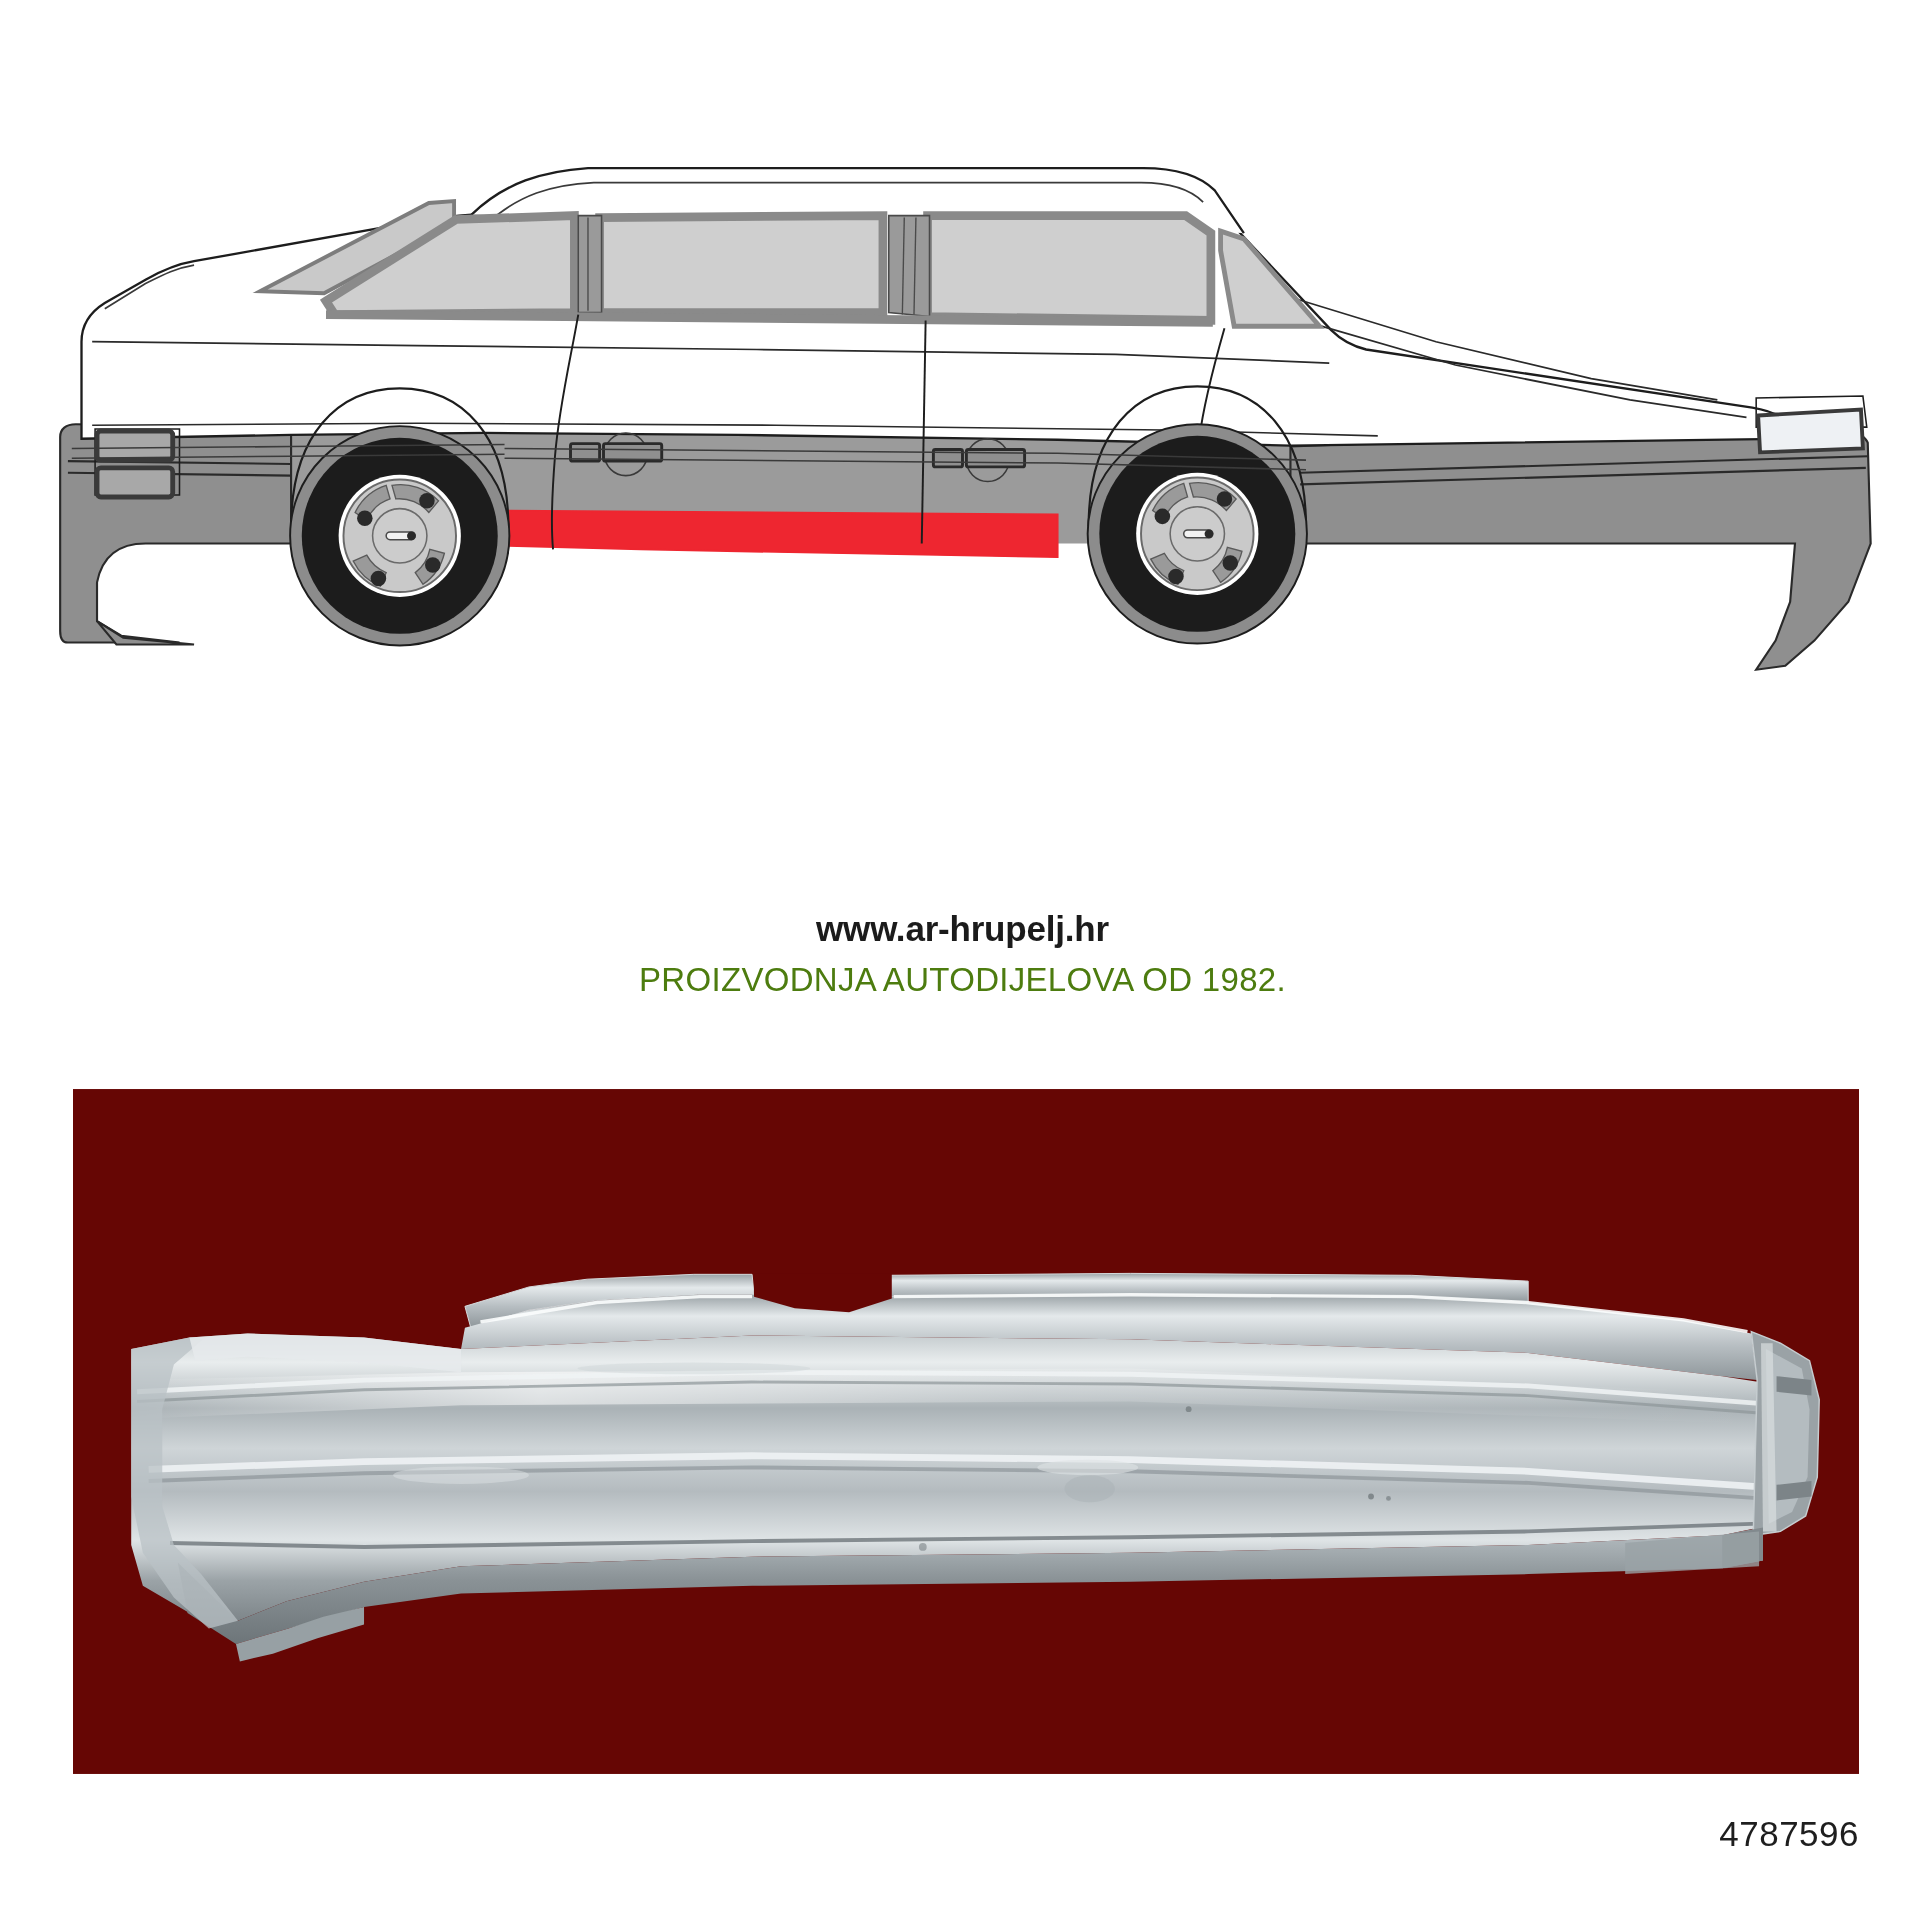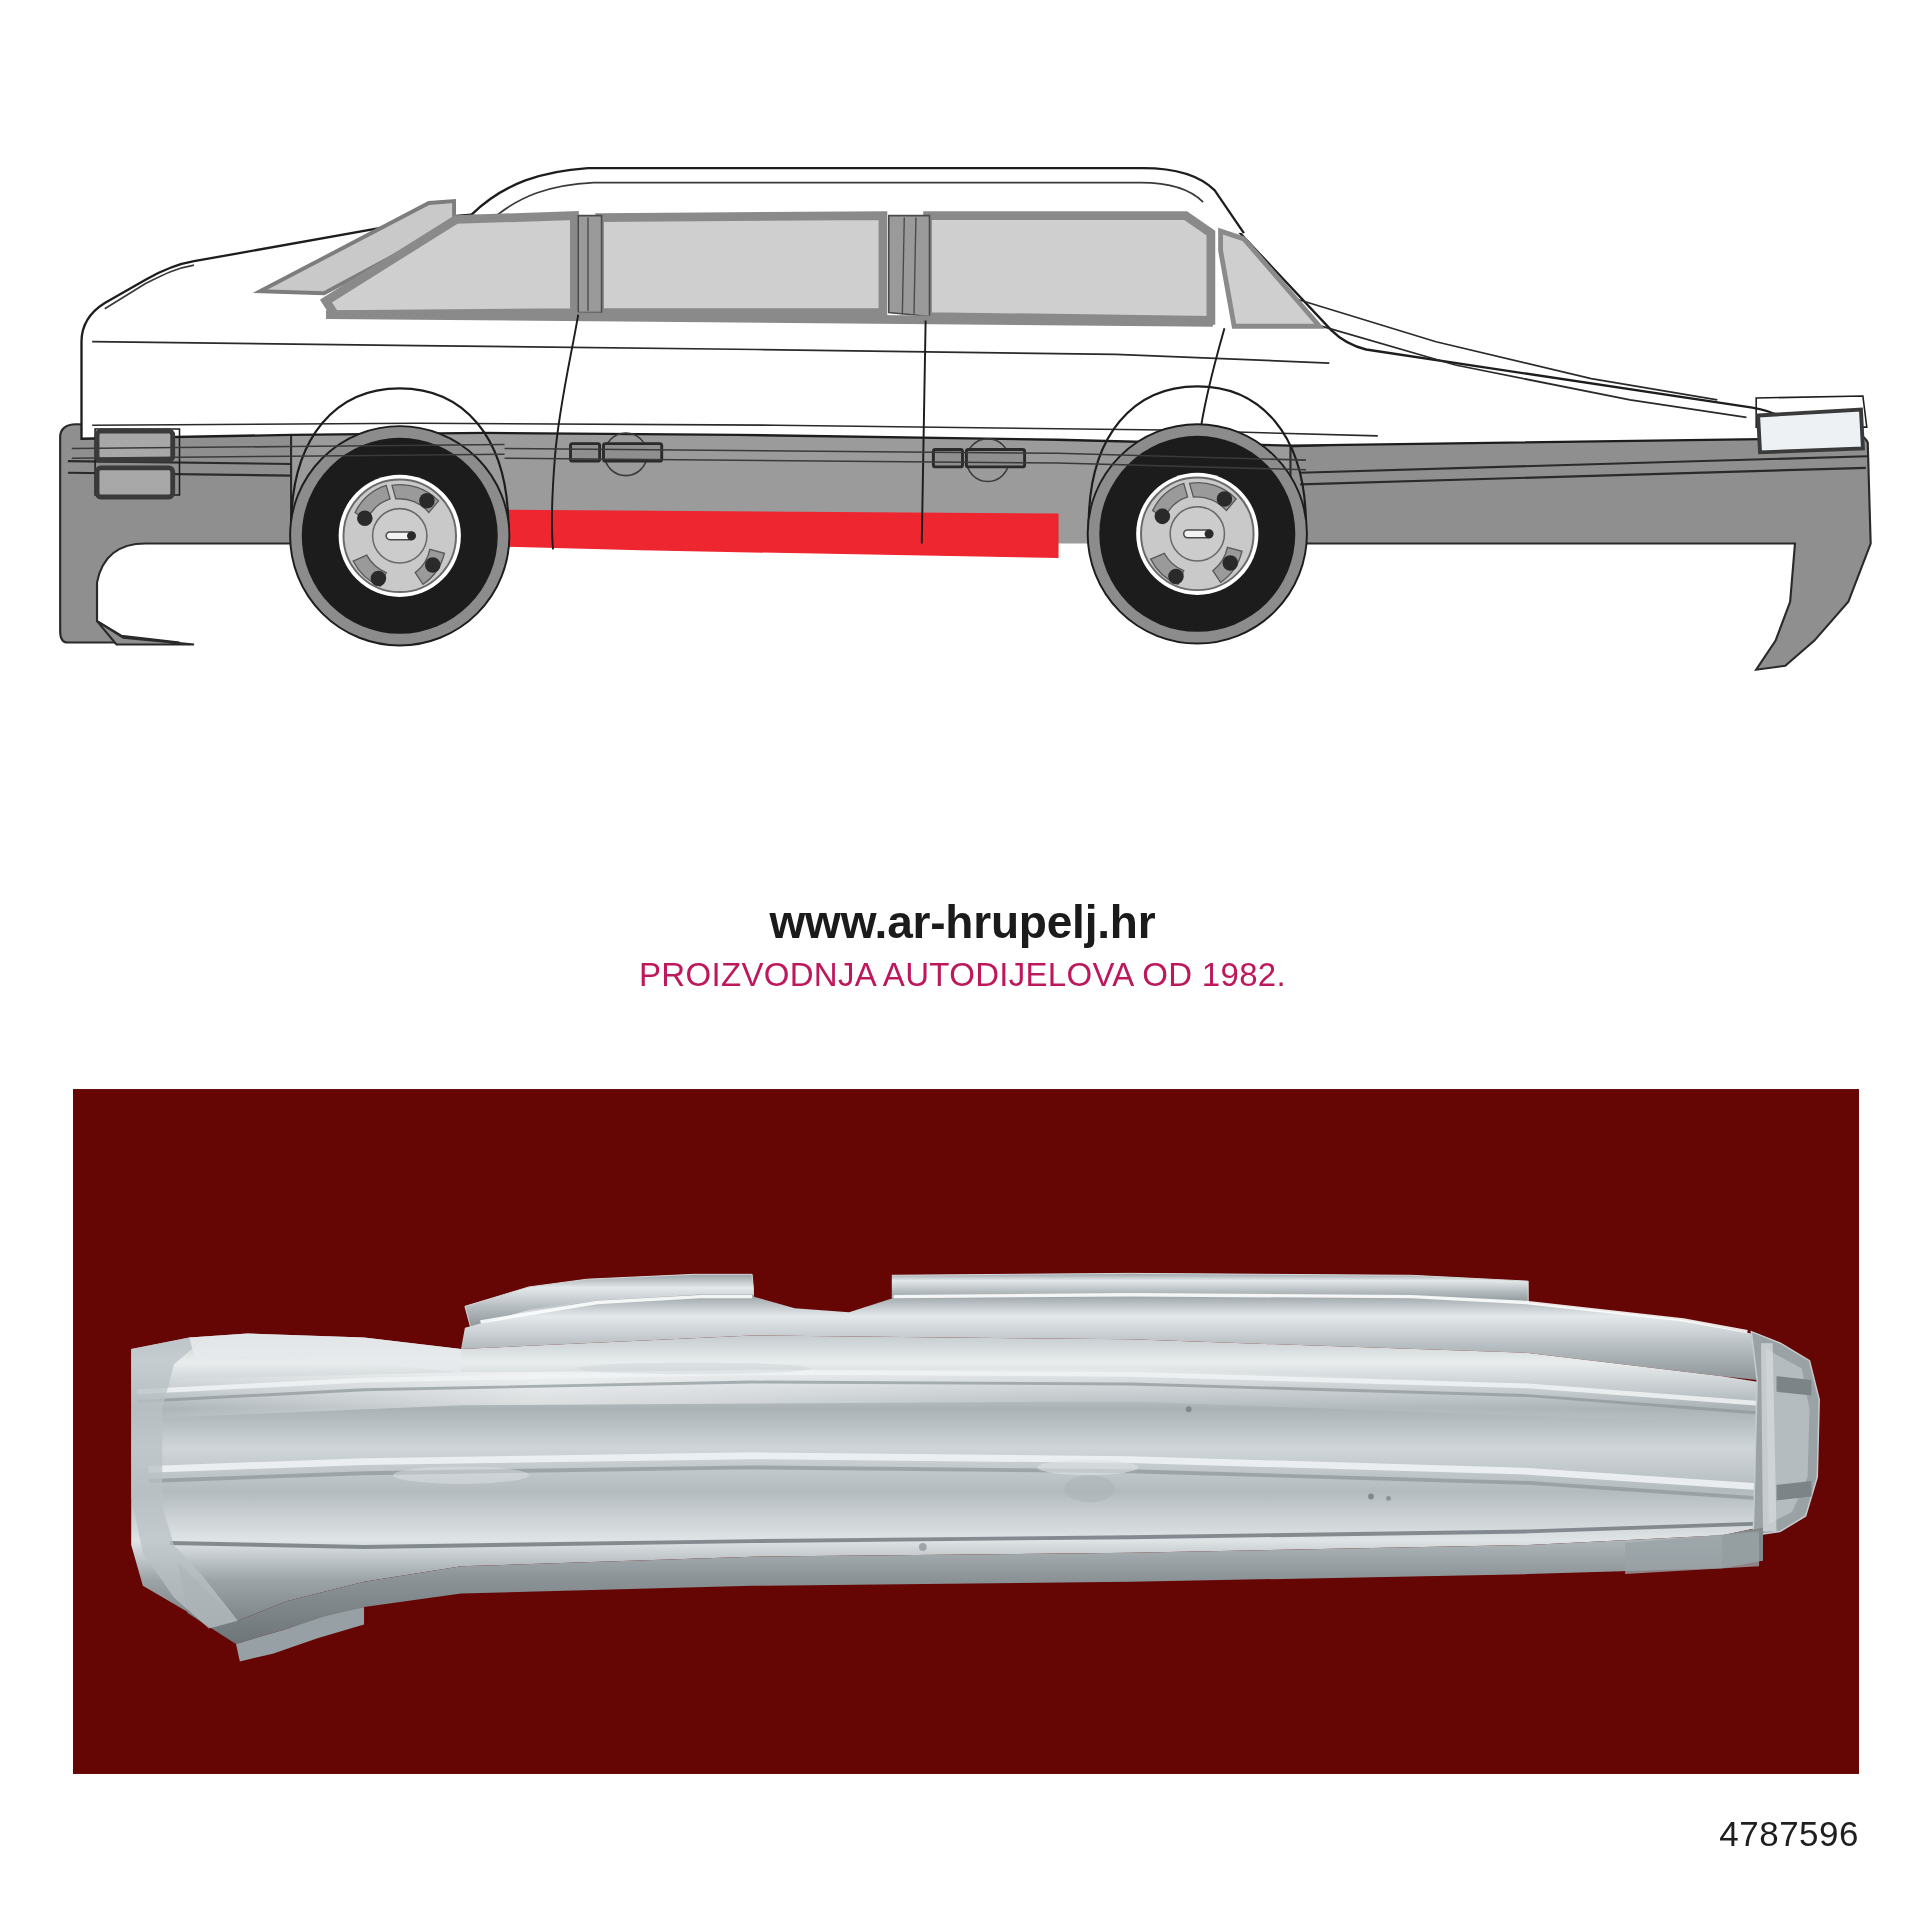--- a/index.html
+++ b/index.html
@@ -34,31 +34,31 @@
 
   
   #caption {
     position: absolute;
     left: 0;
     top: 925;
     width: 1925px;
     text-align: center;
   }
   .caption-url {
-    font-size: 46px;
+    font-size: 35px;
     font-weight: bold;
     color: #1b1b1b;
     letter-spacing: -0.2px;
     line-height: 1.05;
-    margin: 0;
+    margin: 13px;
   }
   .caption-sub {
     font-size: 33px;
     font-weight: 400;
-    color: #be185d;
+    color: #4d7c0f;
     letter-spacing: 0.3px;
     line-height: 1.15;
     margin: 9.7px 0 0 0;
   }
 
   
   #photo {
     position: absolute;
     left: 73px;
     top: 1089px;

